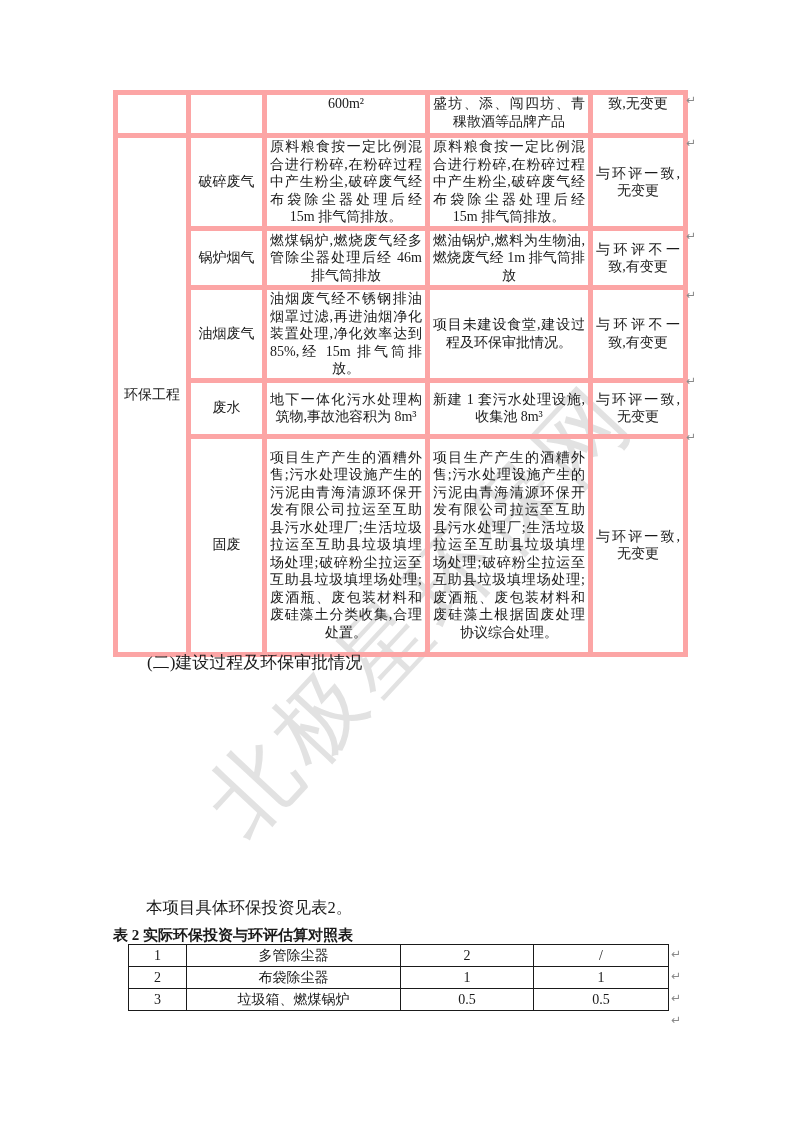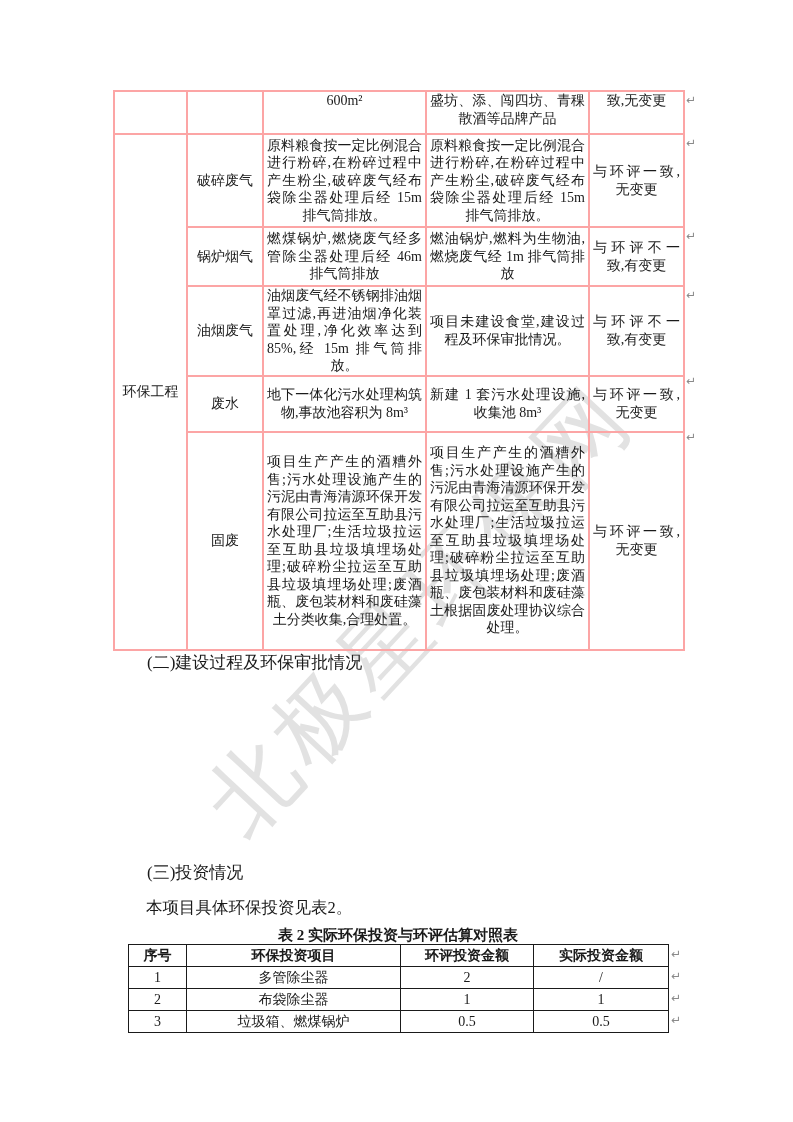--- a/index.html
+++ b/index.html
@@ -33,21 +33,21 @@
     position: absolute;
     left: 113px; top: 90px;
     width: 570px;
     border-collapse: collapse;
     table-layout: fixed;
     font-size: 14px;
     line-height: 17.5px;
     z-index: 1;
   }
   table.main td {
-    border: 2px solid #fca5a5;
+    border: 5px solid #fca5a5;
     padding: 0 3px;
     vertical-align: middle;
     text-align: justify;
     text-align-last: center;
     word-break: break-word;
     margin-left: 24px;
   }
   table.main tr.carry td { vertical-align: top; }
   .cw1 { width: 73px; }  .cw2 { width: 76px; }
   .cw3 { width: 163px; } .cw4 { width: 163px; } .cw5 { width: 95px; }
@@ -64,21 +64,21 @@
   .para {
     position: absolute; left: 113px; width: 570px;
     font-size: 16.5px; line-height: 31.6px;
     text-align: justify; text-indent: 2em; z-index: 1;
     word-break: break-word;
   }
 
   
   .t2caption {
     position: absolute; left: 113px; top: 926px; width: 570px;
-    text-align: center; font-weight: bold; font-size: 15px; z-index: 1;
+    font-weight: bold; font-size: 15px; z-index: 1;
   }
   table.t2 {
     position: absolute;
     left: 128px; top: 944px;
     width: 540px;
     border-collapse: collapse;
     table-layout: fixed;
     font-size: 14px;
     z-index: 1;
   }
@@ -156,39 +156,32 @@
         <td>固废</td>
         <td>项目生产产生的酒糟外售;污水处理设施产生的污泥由青海清源环保开发有限公司拉运至互助县污水处理厂;生活垃圾拉运至互助县垃圾填埋场处理;破碎粉尘拉运至互助县垃圾填埋场处理;废酒瓶、废包装材料和废硅藻土分类收集,合理处置。</td>
         <td>项目生产产生的酒糟外售;污水处理设施产生的污泥由青海清源环保开发有限公司拉运至互助县污水处理厂;生活垃圾拉运至互助县垃圾填埋场处理;破碎粉尘拉运至互助县垃圾填埋场处理;废酒瓶、废包装材料和废硅藻土根据固废处理协议综合处理。</td>
         <td>与环评一致,无变更</td>
       </tr>
     </tbody>
   </table>
 
   <div class="heading" style="top:651px;">(二)建设过程及环保审批情况</div>
 
-  <div class="heading" style="top:861px;">(三)投资情况</div>
   <div class="para" style="top:892px;">本项目具体环保投资见表2。</div>
 
   <div class="t2caption">表 2 实际环保投资与环评估算对照表</div>
   <table class="t2">
     <colgroup>
       <col class="t2c1">
         <col class="t2c2">
         <col class="t2c3">
         <col class="t2c4">
     </colgroup>
     <tbody>
       <tr>
-        <th>序号</th>
-        <th>环保投资项目</th>
-        <th>环评投资金额</th>
-        <th>实际投资金额</th>
-      </tr>
-      <tr>
         <td>1</td>
         <td>多管除尘器</td>
         <td>2</td>
         <td>/</td>
       </tr>
       <tr>
         <td>2</td>
         <td>布袋除尘器</td>
         <td>1</td>
         <td>1</td>

